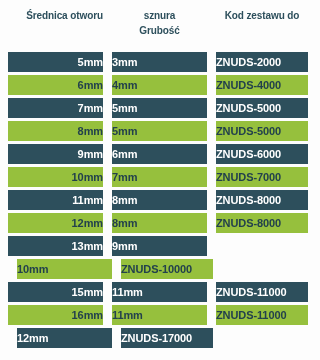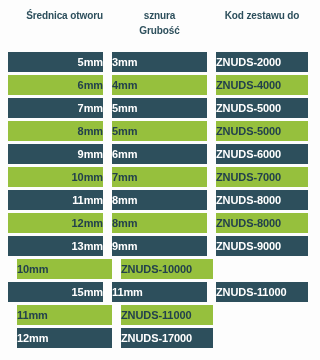--- a/index.html
+++ b/index.html
@@ -127,32 +127,32 @@
         <div class="cell col-c">ZNUDS-8000</div>
       </div>
       <div class="data-row row-green">
         <div class="cell col-a">12mm</div>
         <div class="cell col-b">8mm</div>
         <div class="cell col-c">ZNUDS-8000</div>
       </div>
       <div class="data-row row-dark">
         <div class="cell col-a">13mm</div>
         <div class="cell col-b">9mm</div>
-        <div class="cell col-c">ZNUDS-9000</div>
       </div>
       <div class="data-row row-green">
         <div class="cell col-b">10mm</div>
         <div class="cell col-c">ZNUDS-10000</div>
       </div>
       <div class="data-row row-dark">
         <div class="cell col-a">15mm</div>
         <div class="cell col-b">11mm</div>
         <div class="cell col-c">ZNUDS-11000</div>
       </div>
       <div class="data-row row-green">
+        <div class="cell col-a">16mm</div>
         <div class="cell col-b">11mm</div>
         <div class="cell col-c">ZNUDS-11000</div>
       </div>
       <div class="data-row row-dark">
         <div class="cell col-b">12mm</div>
         <div class="cell col-c">ZNUDS-17000</div>
       </div>
     </div>
 
 </div>

